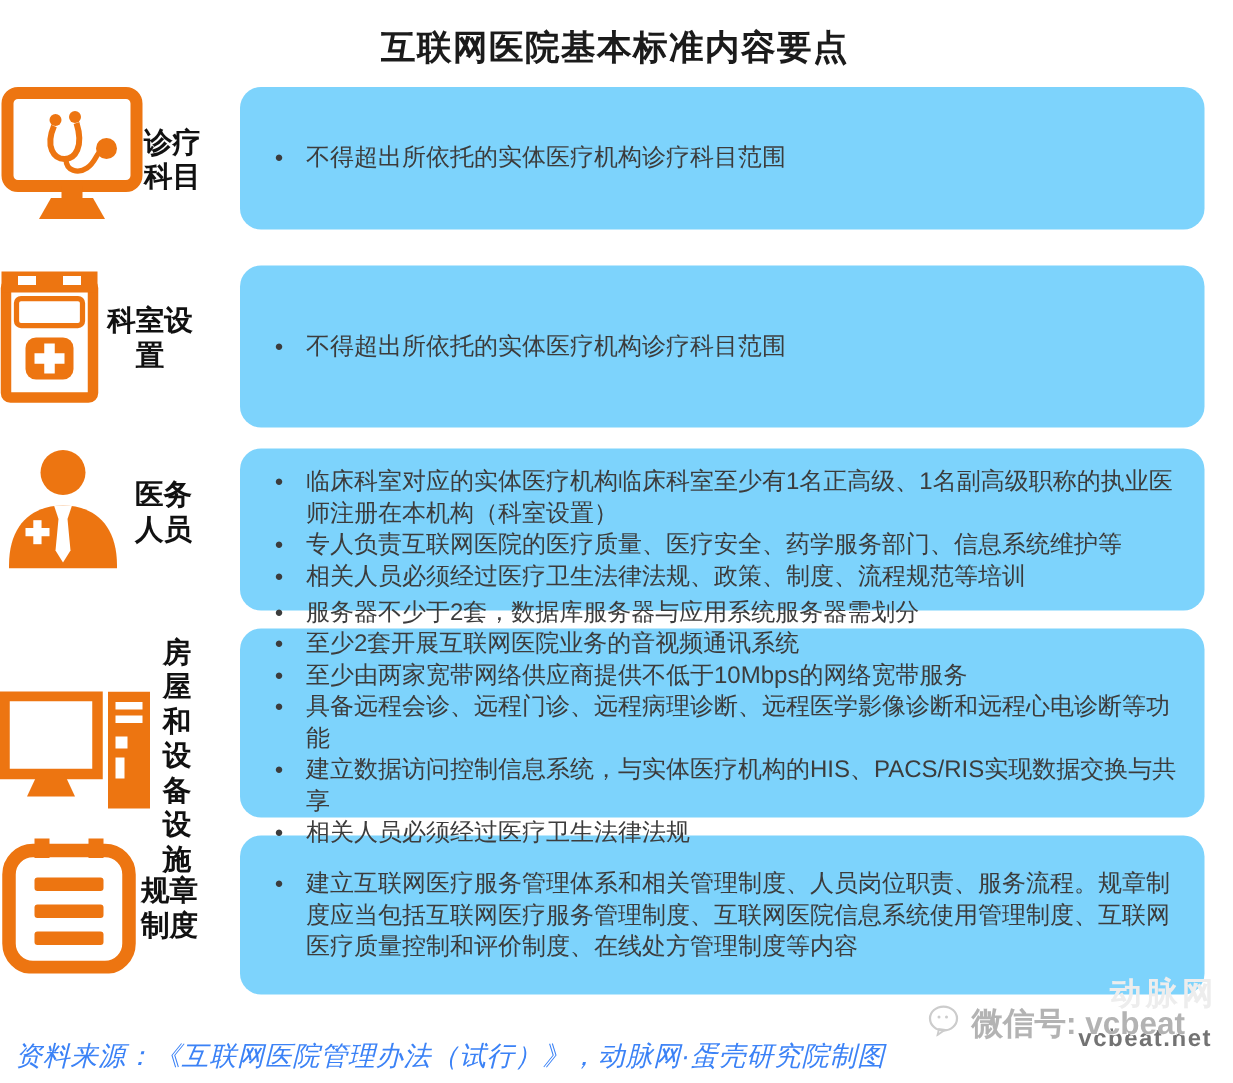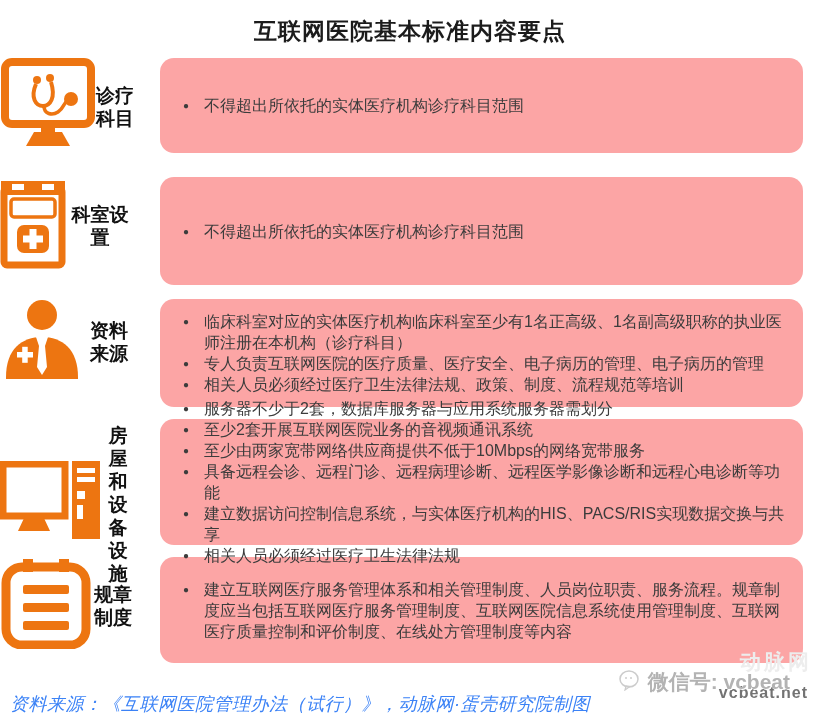--- a/index.html
+++ b/index.html
@@ -46,21 +46,21 @@
     font-weight:bold;
     color:#111111;
     text-align:center;
     max-width:105px;
     line-height:23px;
   }
 
   .box {
     flex:1;
     margin-right:17px;
-    background:#fca5a5;
+    background:#7dd3fc;
     border-radius:14px;
     display:flex;
     align-items:center;
     box-sizing:border-box;
     padding:6px 18px 6px 22px;
     height:100%;
   }
   .box ul { list-style:none; margin:0; padding:0; }
   .box li {
     position:relative;
@@ -170,26 +170,26 @@
         <span class="icon-wrap">
           <svg width="84" height="80" viewBox="0 0 84 80">
             <circle cx="42" cy="16" r="15" fill="#ED7511"></circle>
             <path d="M6,78 C6,50 22,38 42,38 C62,38 78,50 78,78 L78,80 L6,80 Z" fill="#ED7511"></path>
             <polygon points="36,38 48,38 45,47 39,47" fill="#ffffff"></polygon>
             <polygon points="39,47 45,47 47,68 42,76 37,68" fill="#ffffff"></polygon>
             <rect x="17" y="53" width="16" height="5.5" fill="#ffffff"></rect>
             <rect x="22.2" y="47.8" width="5.5" height="16" fill="#ffffff"></rect>
           </svg>
         </span>
-        <div class="icon-label">资料来源</div>
-      </div>
-      <div class="box">
-        <ul>
-          <li>临床科室对应的实体医疗机构临床科室至少有1名正高级、1名副高级职称的执业医师注册在本机构（诊疗科目）</li>
-          <li>专人负责互联网医院的医疗质量、医疗安全、电子病历的管理、电子病历的管理</li>
+        <div class="icon-label">医务人员</div>
+      </div>
+      <div class="box">
+        <ul>
+          <li>临床科室对应的实体医疗机构临床科室至少有1名正高级、1名副高级职称的执业医师注册在本机构（科室设置）</li>
+          <li>专人负责互联网医院的医疗质量、医疗安全、药学服务部门、信息系统维护等</li>
           <li>相关人员必须经过医疗卫生法律法规、政策、制度、流程规范等培训</li>
         </ul>
       </div>
     </div>
 
     <div class="row row-4">
       <div class="icon-cell">
         <span class="icon-wrap">
           <svg width="102" height="82" viewBox="0 0 102 82">
             <rect x="3" y="3" width="62" height="52" fill="#ffffff" stroke="#ED7511" stroke-width="7"></rect>

